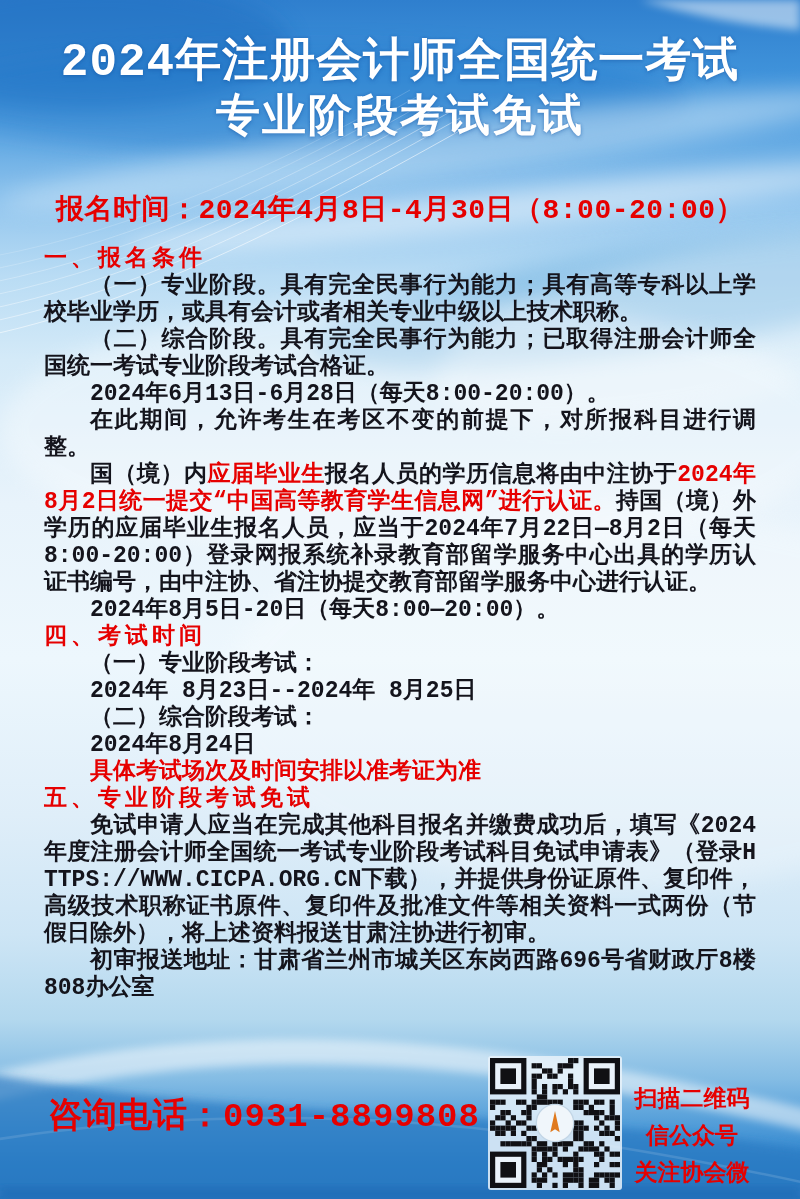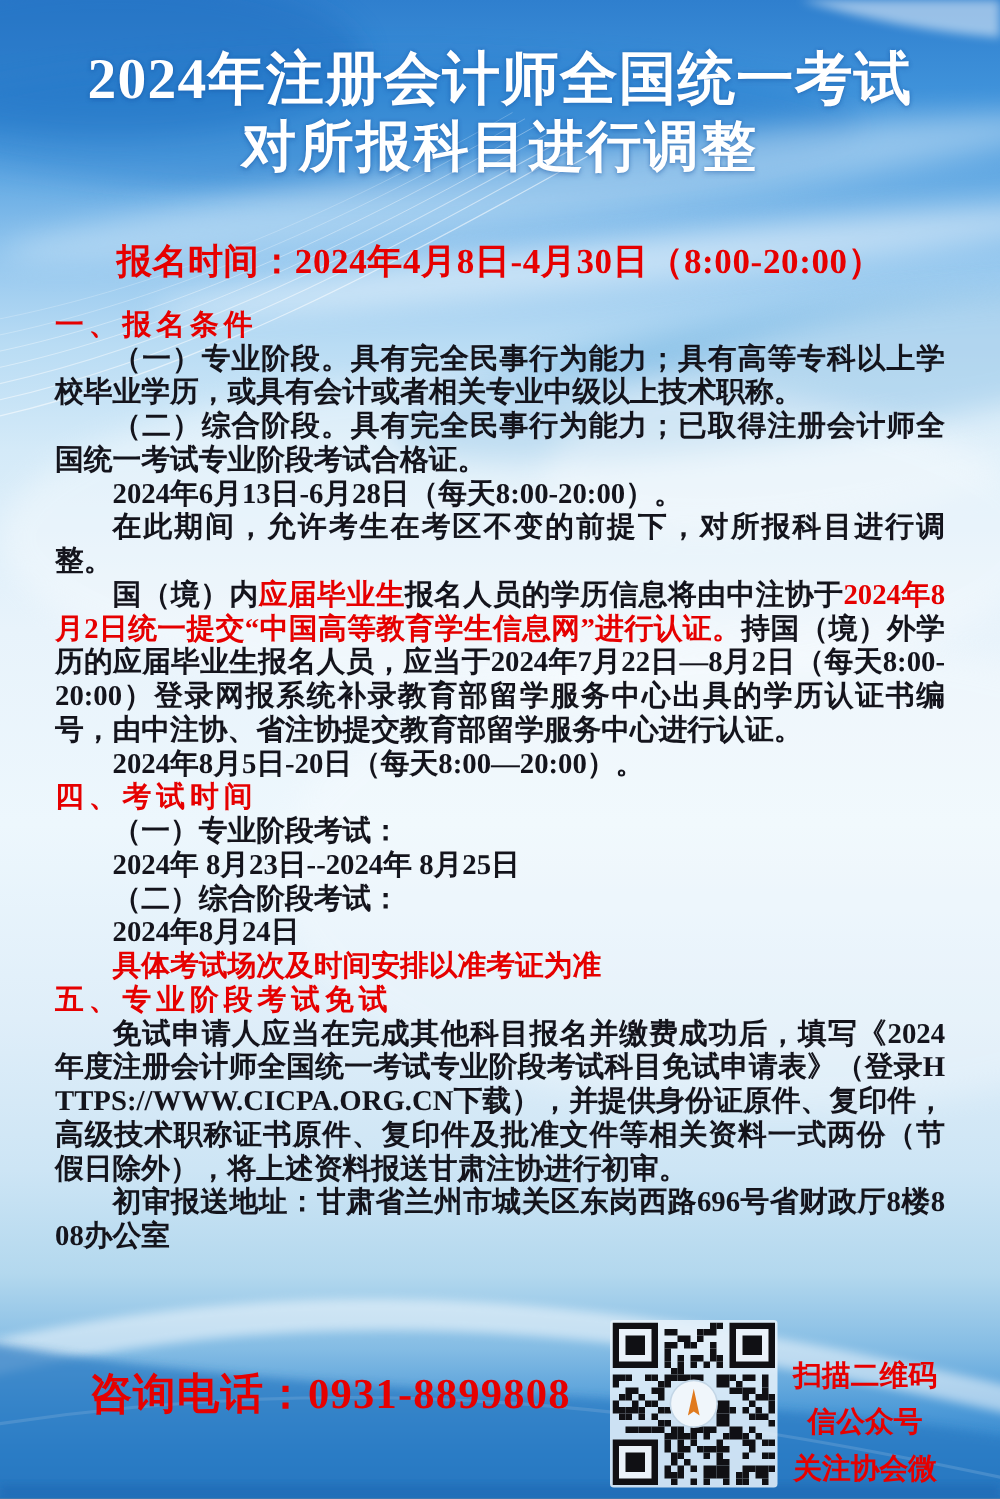--- a/index.html
+++ b/index.html
@@ -1,18 +1,18 @@
 <!DOCTYPE html>
 <html style="--accent: #e60000; --ink: #14141c; --titleWhite: #ffffff; --bgTop: #2f7fce; --bgLight: #edf7fd; --bgBottom: #2373bd;"><head>
 <meta charset="utf-8">
 <style>
   html,body { margin:0; padding:0; background:#888; }
   .poster {
     position:relative; width:800px; height:1199px; overflow:hidden;
-    font-family:Liberation Serif, serif;
+    font-family:Liberation Mono, monospace;
     background:linear-gradient(180deg,
       #2f7fce 0%, #3f92da 6%, #66abe4 12%, #93c6ee 17%,
       #b9dcf4 23%, #d4eaf8 30%, #e8f3fb 42%, #edf7fd 55%,
       #dfeef9 68%, #cde5f5 78%, #b3d8ee 85%, #84bce4 90%,
       #4f9bd8 94%, #2e83cc 97%, #2373bd 100%);
   }
   .bg-svg { position:absolute; left:0; top:0; width:800px; height:1199px; pointer-events:none; }
 
   .title-block { position:absolute; top:34px; left:0; width:800px; text-align:center;
     color:var(--titleWhite,#fff); font-weight:700;
@@ -77,21 +77,21 @@
     </g>
 
     <path d="M-20,1075 C230,1018 470,1028 820,1112 L820,1134 C470,1052 230,1042 -20,1104 Z" fill="#ffffff" opacity="0.5" filter="url(#b1)"></path>
     <path d="M-20,1142 C300,1090 560,1130 820,1186" stroke="#ffffff" stroke-width="2.5" fill="none" opacity="0.45"></path>
     <path d="M-20,1199 L820,1199 L820,1152 C560,1108 260,1124 -20,1072 Z" fill="#2a7ac2" opacity="0.7" filter="url(#b1)"></path>
     <rect x="0" y="1188" width="800" height="11" fill="#1c66b0" opacity="0.6" filter="url(#b1)"></rect>
   </svg>
 
   <div class="title-block">
     <div class="title-line1">2024年注册会计师全国统一考试</div>
-    <div class="title-line2">对所报科目进行调整</div>
+    <div class="title-line2">专业阶段考试免试</div>
   </div>
 
   <div class="reg-time">报名时间：2024年4月8日-4月30日（8:00-20:00）</div>
 
   <div class="notice-body">
       <p class="heading"><span class="red">一、报名条件</span></p>
       <p class="body indent"><span>（一）专业阶段。具有完全民事行为能力；具有高等专科以上学校毕业学历，或具有会计或者相关专业中级以上技术职称。</span></p>
       <p class="body indent"><span>（二）综合阶段。具有完全民事行为能力；已取得注册会计师全国统一考试专业阶段考试合格证。</span></p>
       <p class="body indent"><span>2024年6月13日-6月28日（每天8:00-20:00）。</span></p>
       <p class="body indent"><span>在此期间，允许考生在考区不变的前提下，对所报科目进行调整。</span></p>

